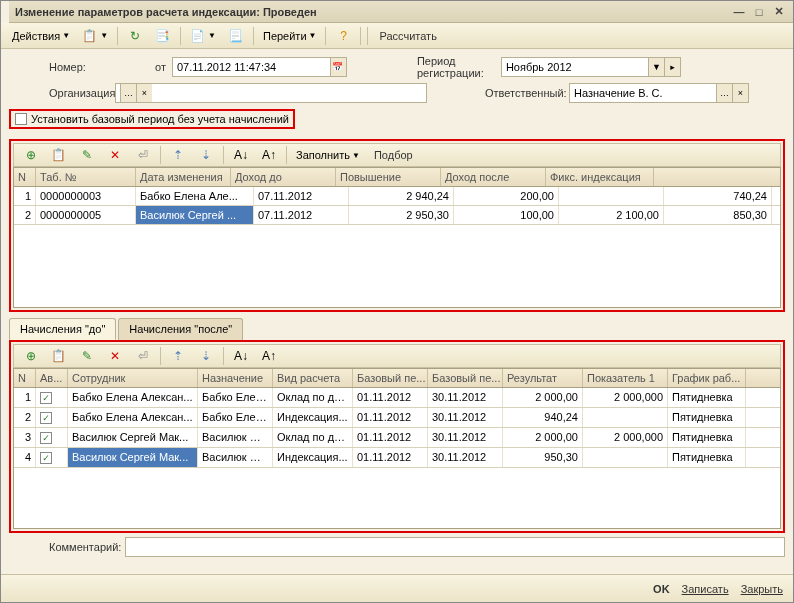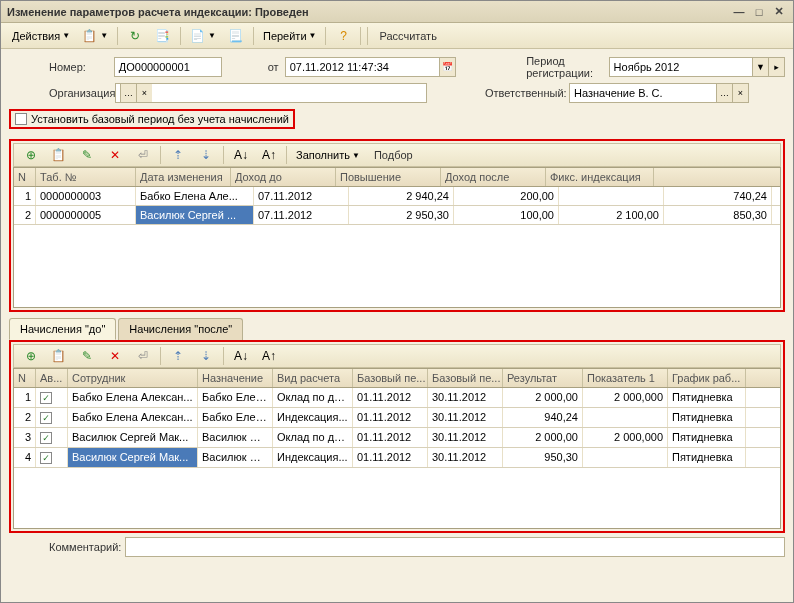--- a/index.html
+++ b/index.html
@@ -1,18 +1,18 @@
 <!DOCTYPE html>
 <html><head>
 <meta charset="utf-8">
 <style>
 * { box-sizing: border-box; font-family: Arial, sans-serif; font-size: 11px; }
 body { margin: 0; background: #f5f0e1; width: 794px; height: 603px; overflow: hidden; }
 .window { width: 794px; height: 603px; display: flex; flex-direction: column; border: 1px solid #888; }
-.titlebar { background: linear-gradient(#e8e0c8,#dcd4b8); height: 22px; display: flex; align-items: center; padding: 0 6px; border-bottom: 1px solid #b8b090; }
+.titlebar { background: linear-gradient(#e8e0c8,#dcd4b8); height: 22px; display: flex; align-items: center; padding: 0 6px; border-bottom: 1px solid #b8b090; margin-left: 8px; }
 .titlebar-text { font-weight: bold; flex: 1; color: #333; }
 .titlebar-btns { display: flex; gap: 4px; }
 .titlebar-btn { width: 16px; height: 14px; display: flex; align-items: center; justify-content: center; cursor: pointer; font-weight: bold; color: #444; }
 .toolbar { background: linear-gradient(#f8f4e0,#ece4c8); height: 26px; display: flex; align-items: center; padding: 0 6px; border-bottom: 1px solid #c8c0a0; gap: 2px; }
 .tb-btn { height: 20px; padding: 0 4px; display: flex; align-items: center; cursor: pointer; border: 1px solid transparent; border-radius: 2px; }
 .tb-sep { width: 1px; height: 18px; background: #c8c0a0; margin: 0 2px; }
 .tb-text { color: #333; padding: 0 6px; cursor: pointer; }
 .dd { font-size: 8px; margin-left: 2px; }
 .icon { width: 16px; height: 16px; display: inline-flex; align-items: center; justify-content: center; font-size: 12px; }
 .form-area { padding: 6px 8px 4px; }
@@ -89,23 +89,20 @@
         <span class="icon" style="color:#d88a00">?</span>
       </div>
     <div class="tb-sep"></div>
     <div class="tb-sep"></div>
     <div class="tb-btn tb-text">Рассчитать</div>
   </div>
 
   <div class="form-area">
     <div class="form-row">
       <span class="form-label" style="width:100px">Номер:</span>
-      <div class="input" style="width:110px">
-          <span>ДО000000001</span>
-        </div>
       <span class="form-label">от</span>
       <div class="input" style="width:175px;padding-right:0">
           <span style="flex:1">07.11.2012 11:47:34</span>
           <div class="input-btn">📅</div>
         </div>
       <span class="form-label" style="margin-left:24px;width:118px">Период регистрации:</span>
       <div class="input" style="width:180px;padding-right:0">
           <span style="flex:1">Ноябрь 2012</span>
           <div class="input-btn">▼</div>
           <div class="input-btn">▸</div>
@@ -306,14 +303,19 @@
           </div>
         </div>
     </div>
   </div>
 
   <div class="bottom-row">
     <span class="form-label">Комментарий:</span>
     <div class="input" style="flex:1"></div>
   </div>
 
+  <div class="footer">
+    <span class="footer-btn ok">OK</span>
+    <span class="footer-btn">Записать</span>
+    <span class="footer-btn">Закрыть</span>
+  </div>
 
 </div>
 
 </body></html>

